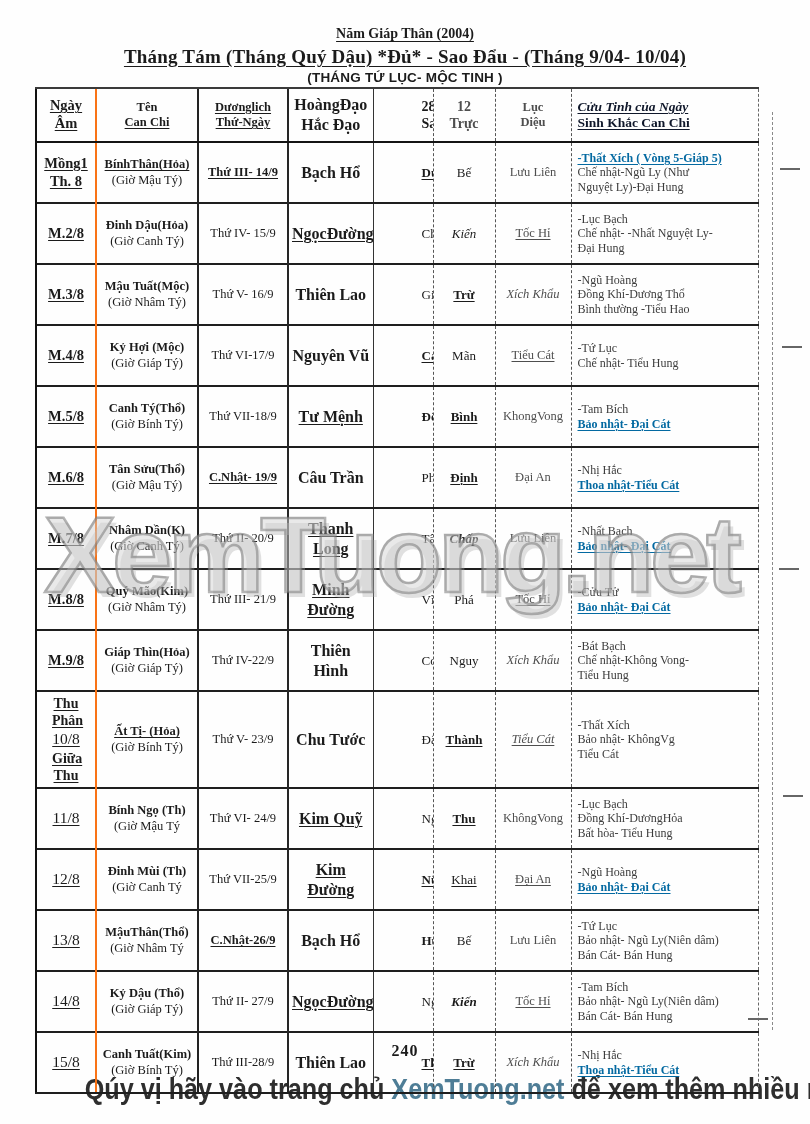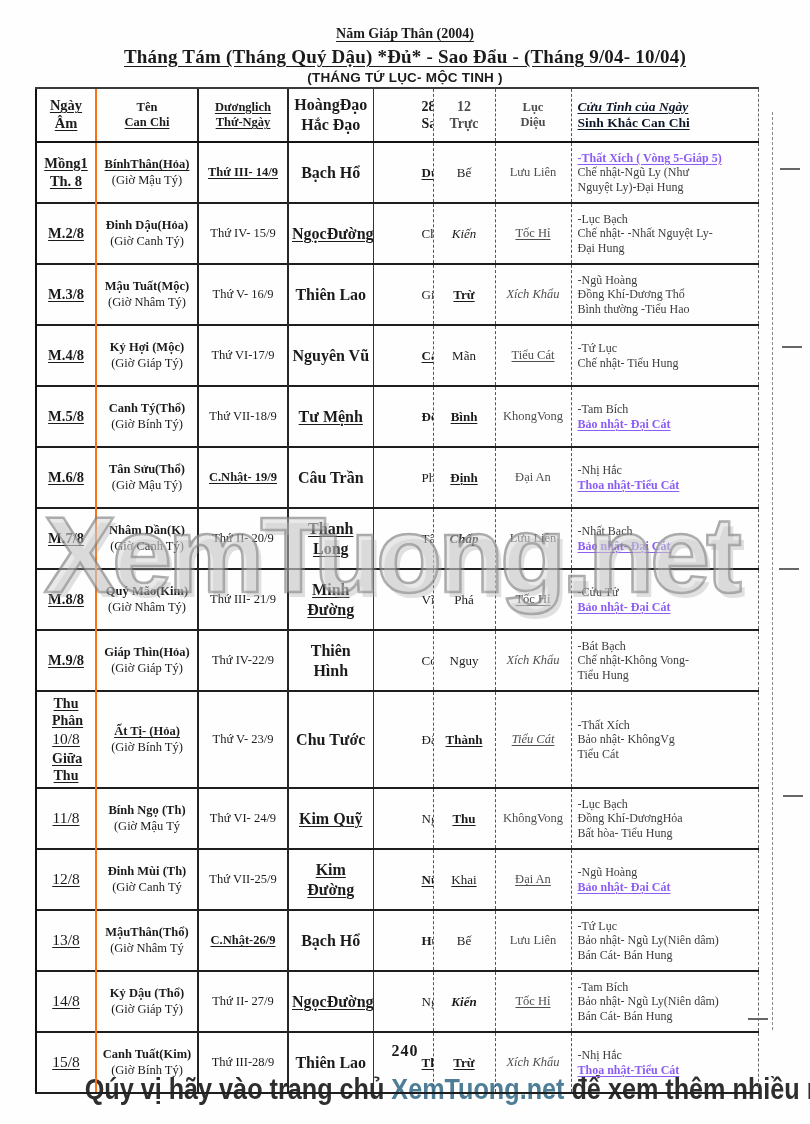--- a/index.html
+++ b/index.html
@@ -39,21 +39,21 @@
   .c2{border-left:2px solid #222;font-size:12.5px;}
   .c3{border-left:2px solid #262626;font-size:16px;}
   .c4{border-left:1.5px solid #333;padding-left:48px;}
   .c5{border-left:1px dashed #555;}
   .c6{border-left:1px dashed #555;color:#4e4e4e;font-size:12.5px;margin-left:30px;}
   .c7{
     border-left:1px dashed #555;border-right:1px dashed #666;
     text-align:left;font-size:12px;color:#3c3c3c;padding-left:6px;
   }
   thead .c7{font-size:13.5px;color:#0f172a;}
-  .c7 .b{color:#8b5cf6;}
+  .c7 .b{color:#0369a1;}
   .line{display:block;}
   .u{text-decoration:underline;text-underline-offset:2px;text-decoration-thickness:1.4px;}
   .b{font-weight:700;}
   .i{font-style:italic;}
   .sm{font-size:14px;margin:1px 12px;}
   .lg{font-size:15.5px;}
   .fade{color:#4e4e4e;}
   .watermark{
     position:absolute;left:44px;top:492px;width:766px;z-index:6;
     font-family:"Liberation Sans", sans-serif;font-size:108px;font-weight:700;

